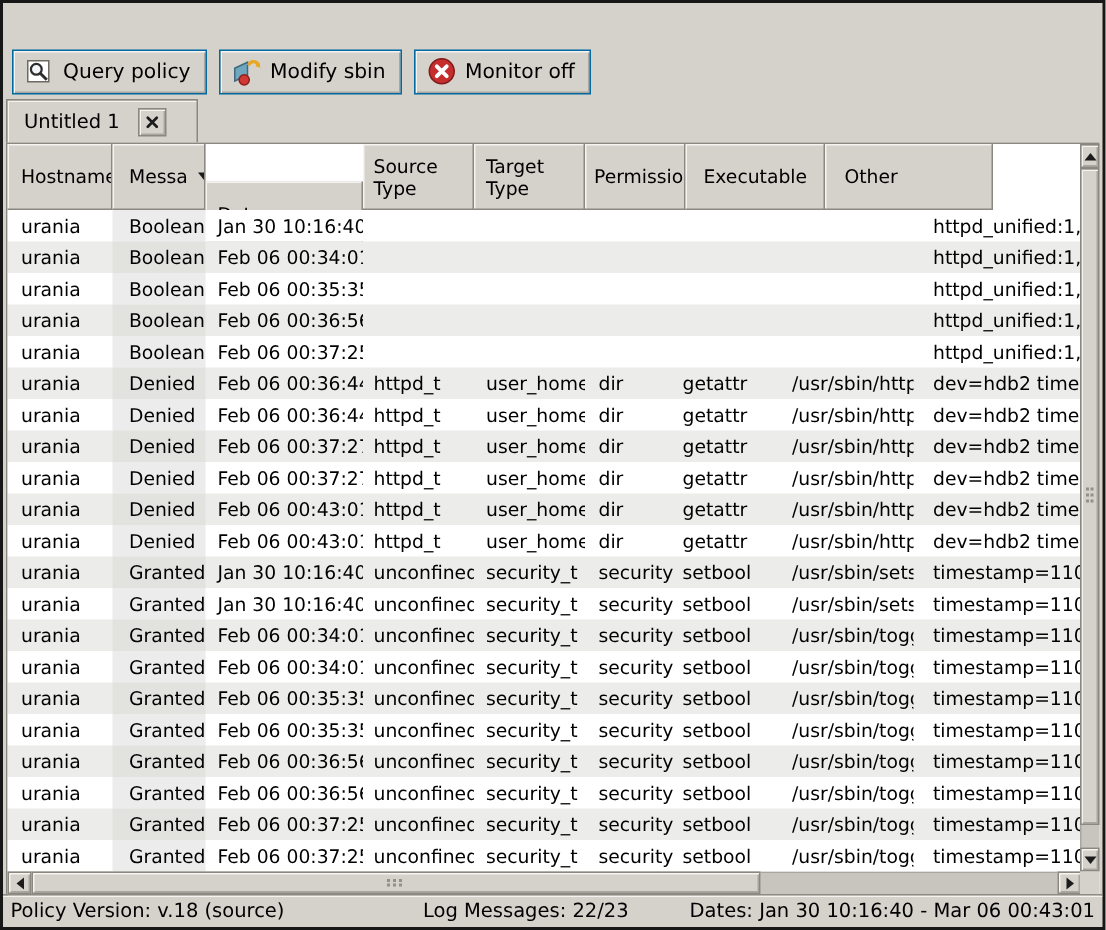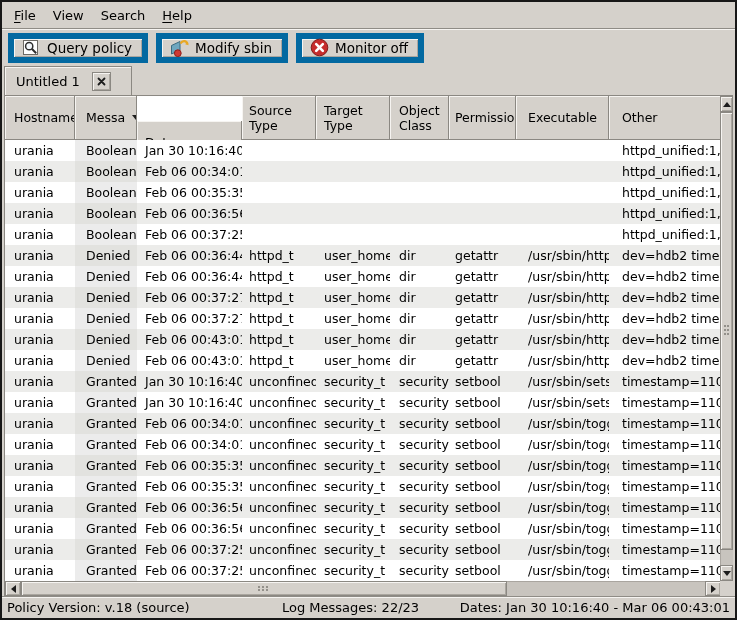--- a/index.html
+++ b/index.html
@@ -23,21 +23,21 @@
   .menu-item u{text-decoration:underline;text-underline-offset:2px;}
 
   
   .toolbar{
     position:absolute;left:0;top:29px;width:733px;height:33px;
     display:flex;align-items:center;gap:8px;padding-left:6px;
   }
   .tbtn{
     display:inline-flex;align-items:center;gap:5px;height:30px;
     padding:0 10px 0 6px;background:#d5d1cb;
-    border:6px solid #0369a1;
+    border:1px solid #0369a1;
     box-shadow:inset 1px 1px 0 #f6f4f1, inset -1px -1px 0 #aaa69f;
     font-family:inherit;font-size:13.5px;color:#000;cursor:default;
   }
   .ticon{display:inline-flex;width:22px;height:22px;align-items:center;justify-content:center;}
 
   
   .tabrow{position:absolute;left:0;top:62px;width:733px;height:31px;}
   .tab{
     position:absolute;left:2px;bottom:0;width:128px;height:29px;
     background:#d5d1cb;border:1px solid #8b8882;border-bottom:none;
@@ -105,26 +105,20 @@
   .st-left{left:5px;}
   .st-center{left:280px;}
   .st-right{right:5px;}
 </style>
 </head>
 <body>
 
 <div class="window">
   <div class="content">
 
-    <div class="menubar">
-        <span class="menu-item"><u>F</u>ile</span>
-        <span class="menu-item">View</span>
-        <span class="menu-item">Search</span>
-        <span class="menu-item"><u>H</u>elp</span>
-      </div>
 
     <div class="toolbar">
       <button class="tbtn">
         <span class="ticon">
           <svg width="20" height="20" viewBox="0 0 20 20">
             <rect x="2.5" y="2.5" width="14" height="14" fill="#ffffff" stroke="#6d6a65"></rect>
             <circle cx="8.2" cy="8.2" r="3.6" fill="#f2f6fa" stroke="#2e2e2e" stroke-width="1.5"></circle>
             <line x1="10.8" y1="10.8" x2="15.2" y2="15.2" stroke="#2e2e2e" stroke-width="2"></line>
           </svg>
         </span>
@@ -167,22 +161,20 @@
 
     <div class="treeview">
       <div class="thead">
           <div class="th" style="width: 70px; padding-left: 9px;"><span>Hostname</span></div>
           <div class="th" style="width: 62px; padding-left: 11px;"><span>Messa</span><div class="sort-arrow"></div></div>
           <div class="th" style="width: 105px; padding-left: 8px; margin-top: 25px;"><span>Date</span></div>
           <div class="th" style="width: 74px; padding-left: 7px;"><span>Source
 Type</span></div>
           <div class="th" style="width: 74px; padding-left: 8px;"><span>Target
 Type</span></div>
-          <div class="th" style="width: 59px; padding-left: 9px;"><span>Object
-Class</span></div>
           <div class="th" style="width: 67px; padding-left: 6px;"><span>Permission</span></div>
           <div class="th" style="width: 93px; padding-left: 12px;"><span>Executable</span></div>
           <div class="th" style="width: 112px; padding-left: 13px;"><span>Other</span></div>
         </div>
       <div class="tbody">
           <div class="tr">
             <div class="cell" style="width: 70px; padding-left: 9px;">urania</div>
             <div class="cell sortcol" style="width: 62px; padding-left: 11px;">Boolean</div>
             <div class="cell" style="width: 105px; padding-left: 8px;">Jan 30 10:16:40</div>
             <div class="cell" style="width: 74px; padding-left: 7px;"></div>

